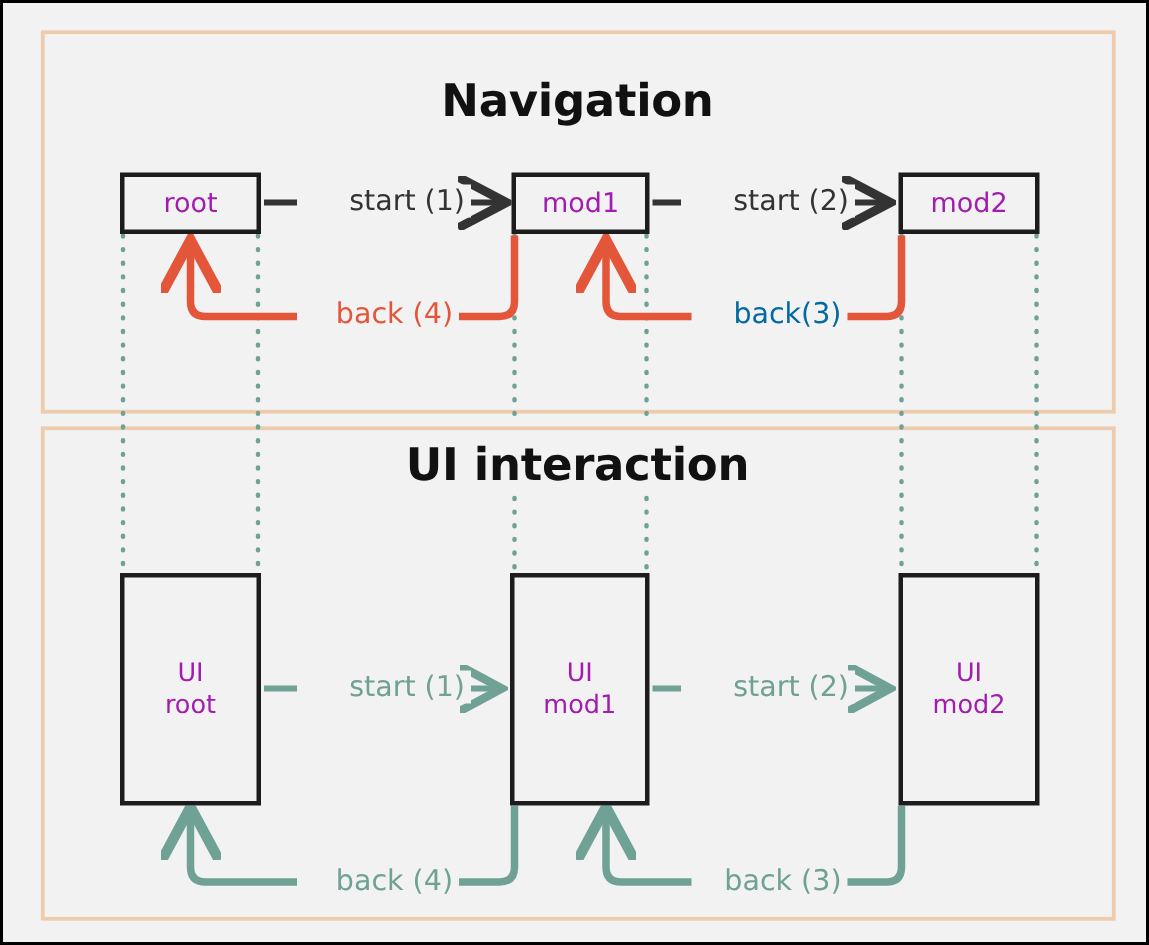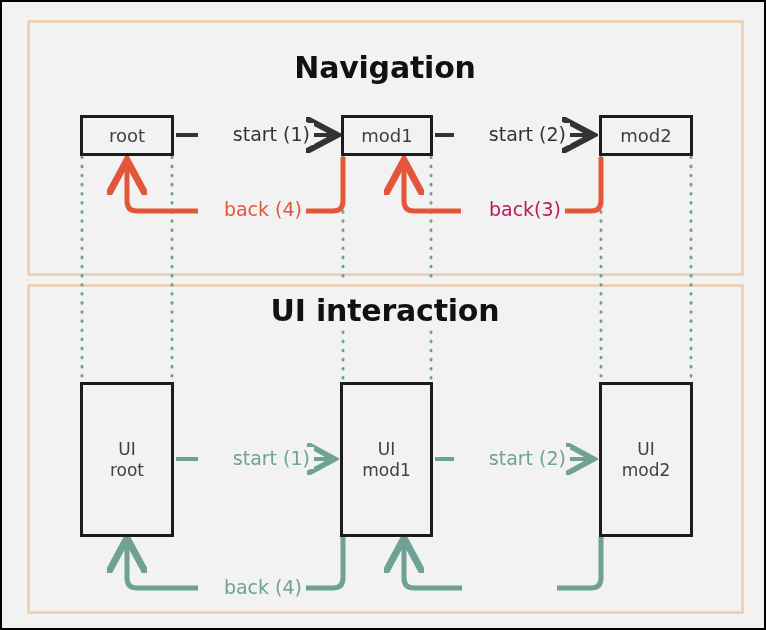--- a/index.html
+++ b/index.html
@@ -37,21 +37,21 @@
   }
   .node-box {
     position: absolute;
     box-sizing: border-box;
     background: #f2f2f2;
     border: 3px solid #1c1c1c;
     display: flex;
     align-items: center;
     justify-content: center;
     text-align: center;
-    color: #404040;
+    color: #a21caf;
     line-height: 1.18;
   }
   .node-box span { display: block; }
   .edge-label {
     position: absolute;
     white-space: nowrap;
     text-align: right;
     background: #f2f2f2;
     padding: 0 4px;
   }
@@ -136,21 +136,21 @@
   <div class="node-box" style="left:597px; top:113px; width:94px; height:41px; font-size:18px;">
     <span>mod2</span>
   </div>
 
   <div class="edge-label" style="left:198px; top:121px; width:106px; font-size:19px; color:#333333;">start (1)</div>
 
   <div class="edge-label" style="left:454px; top:121px; width:106px; font-size:19px; color:#333333;">start (2)</div>
 
   <div class="edge-label" style="left:196px; top:196px; width:100px; font-size:19px; color:#e4563a;">back (4)</div>
 
-  <div class="edge-label" style="left:459px; top:196px; width:96px; font-size:19px; color:#be185d;">back(3)</div>
+  <div class="edge-label" style="left:459px; top:196px; width:96px; font-size:19px; color:#0369a1;">back(3)</div>
 
   <div class="node-box" style="left:78px; top:380px; width:94px; height:155px; font-size:17px;">
     <div>
       <span>UI</span>
       <span>root</span>
     </div>
   </div>
 
   <div class="node-box" style="left:338px; top:380px; width:93px; height:155px; font-size:17px;">
     <div>
@@ -165,14 +165,15 @@
       <span>mod2</span>
     </div>
   </div>
 
   <div class="edge-label" style="left:198px; top:445px; width:106px; font-size:19px; color:#6fa294;">start (1)</div>
 
   <div class="edge-label" style="left:454px; top:445px; width:106px; font-size:19px; color:#6fa294;">start (2)</div>
 
   <div class="edge-label" style="left:196px; top:574px; width:100px; font-size:19px; color:#6fa294;">back (4)</div>
 
+  <div class="edge-label" style="left:459px; top:574px; width:96px; font-size:19px; color:#6fa294;">back (3)</div>
 
 </div>
 
 </body></html>

